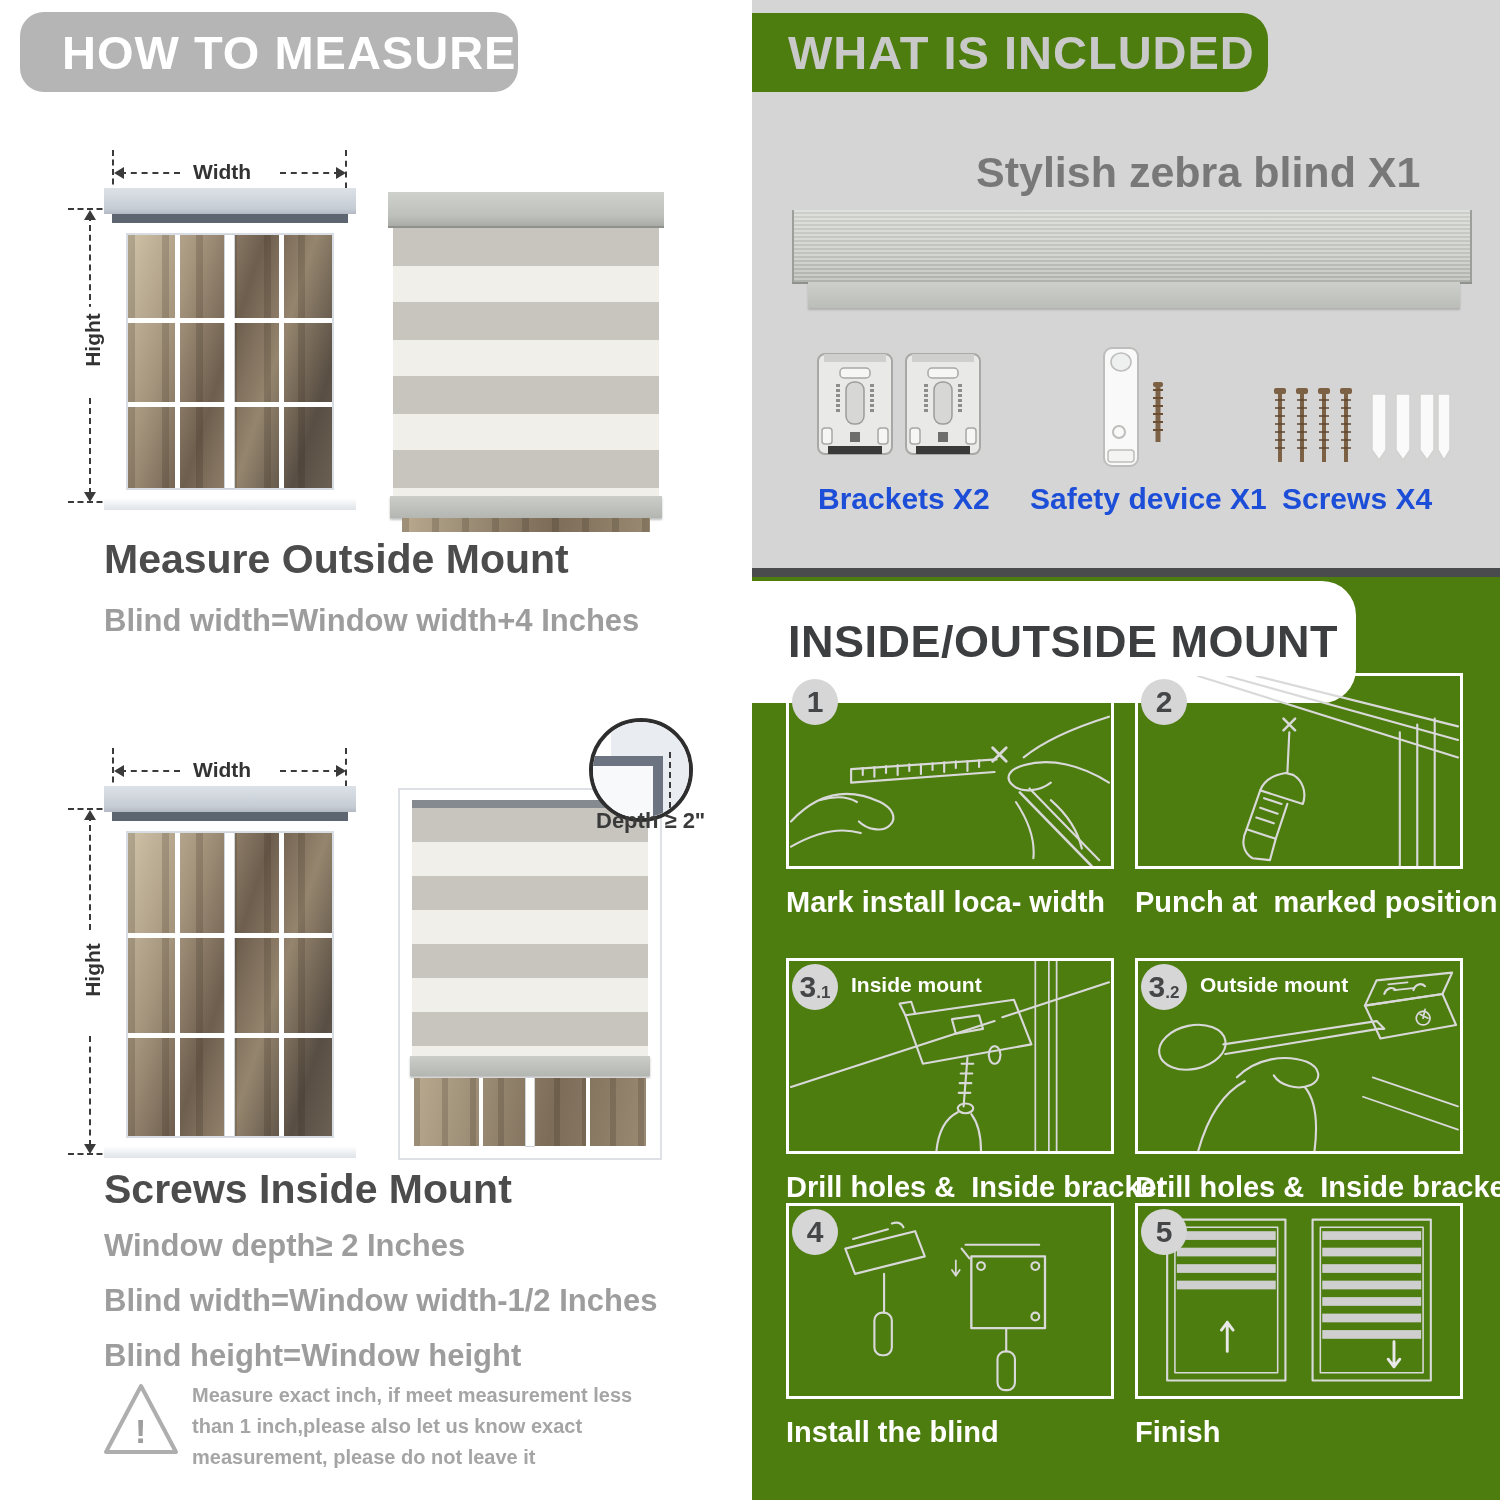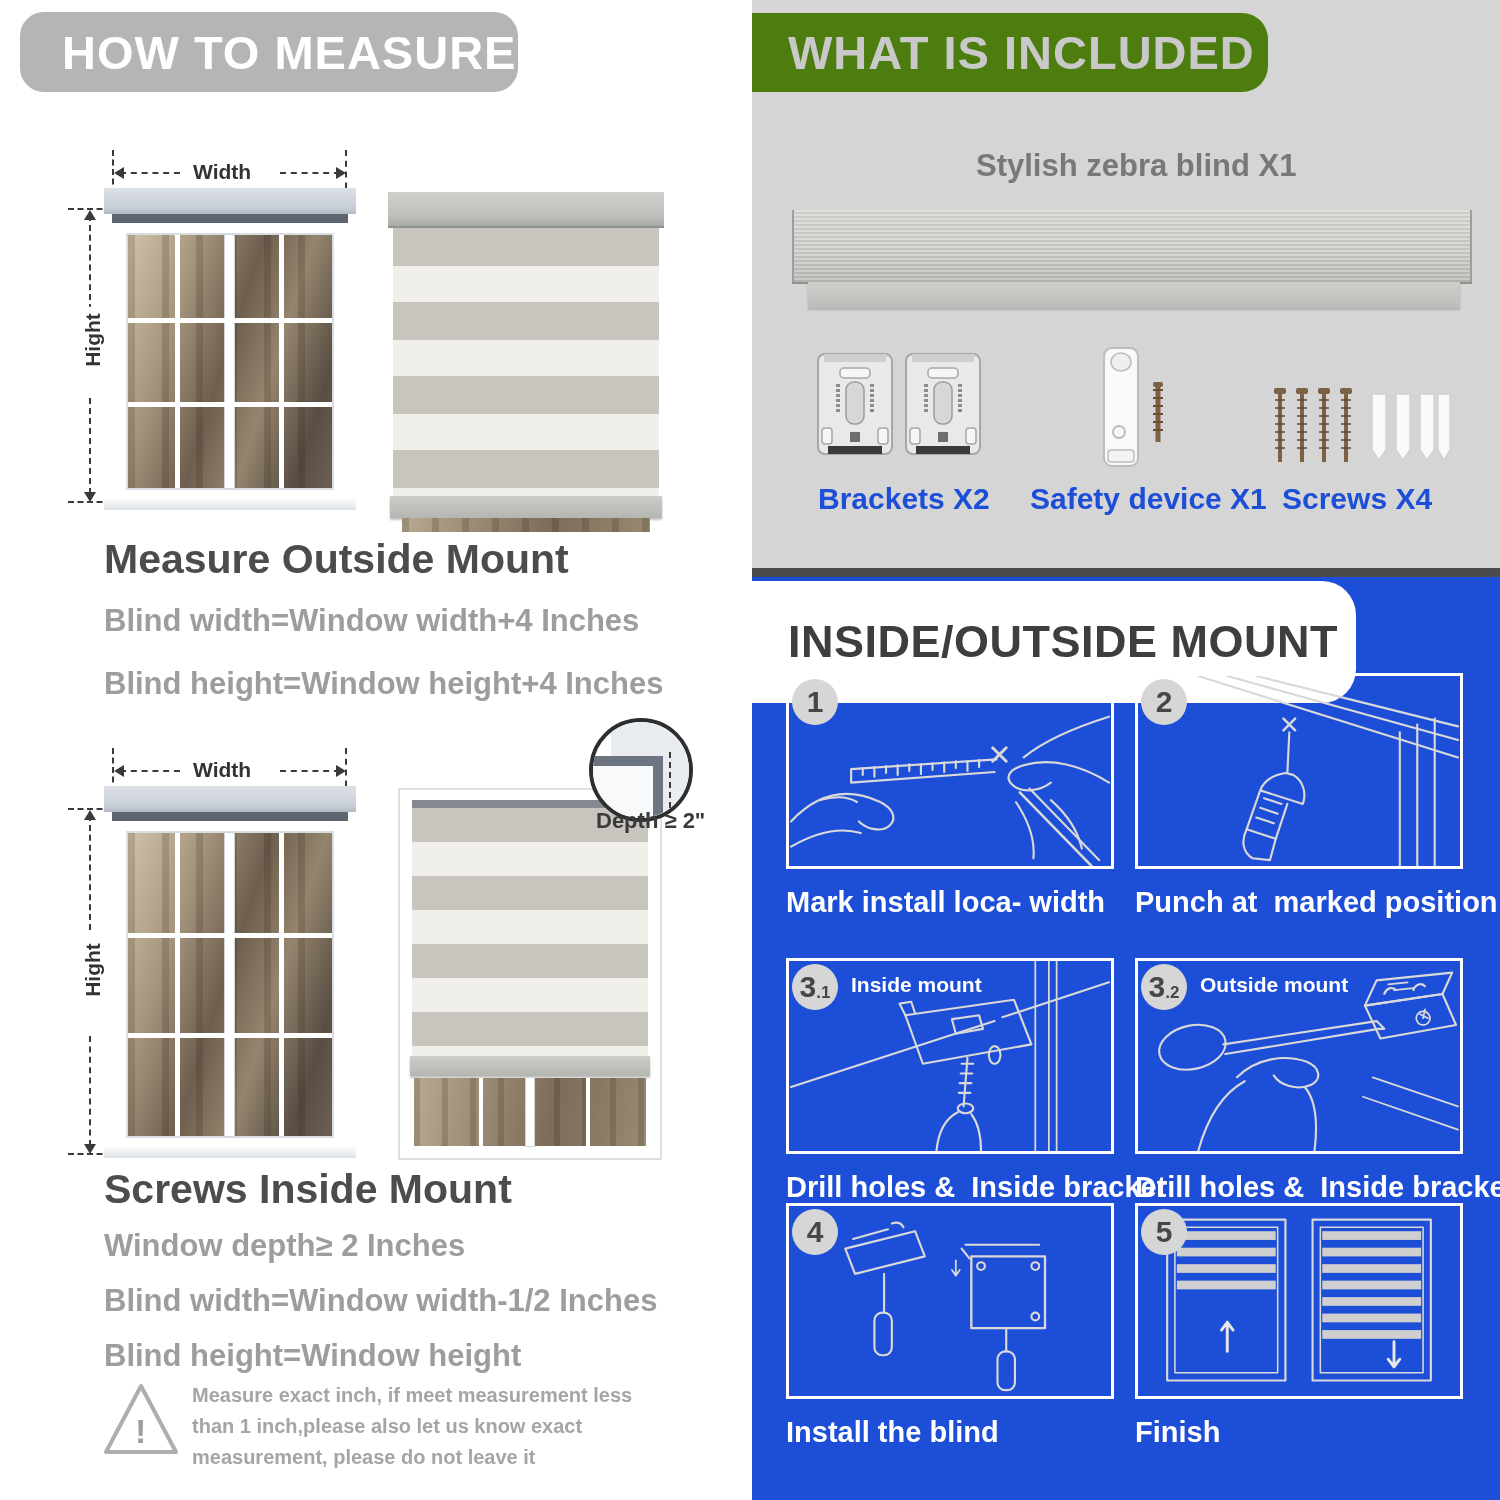--- a/index.html
+++ b/index.html
@@ -55,32 +55,32 @@
   .depth-label{font-size:22px;font-weight:bold;color:#3a3a3a;}
 
   
   .warn-text{font-size:20px;font-weight:bold;color:#a5a5a5;line-height:27px;}
 
   
   .right-top{left:752px;top:0;width:748px;height:570px;background:#d5d5d5;}
   .badge-white{position:absolute;left:0;top:13px;width:516px;height:79px;background:#4d7c0f;
     border-radius:0 26px 26px 0;display:flex;align-items:center;padding-left:36px;box-sizing:border-box;}
   .badge-white span{color:#c9c9c9;font-size:47px;font-weight:bold;letter-spacing:1px;}
-  .product-label{font-size:31px;font-weight:bold;color:#787878;}
+  .product-label{font-size:43px;font-weight:bold;color:#787878;}
   .rail-bar-top{position:absolute;left:40px;top:210px;width:680px;height:72px;
     background:
       repeating-linear-gradient(180deg, rgba(255,255,255,0.25) 0 2px, rgba(0,0,0,0.03) 2px 4px),
       linear-gradient(180deg,#d3d6d0 0%,#c6c9c3 60%,#b5b8b2 100%);
     box-shadow:inset 2px 0 0 #9da09a, inset -2px 0 0 #9da09a, 0 2px 0 #8f928c;}
   .rail-bar-lip{position:absolute;left:56px;top:282px;width:652px;height:26px;
     background:linear-gradient(180deg,#cdd0ca 0%,#bbbeb8 100%);box-shadow:0 2px 2px rgba(0,0,0,.18);}
   .item-label{font-size:30px;font-weight:bold;color:#1d4ed8;}
 
   
-  .right-dark{left:752px;top:568px;width:748px;height:932px;background:#1d4ed8;}
+  .right-dark{left:752px;top:568px;width:748px;height:932px;background:#4d7c0f;}
   .dark-topstrip{position:absolute;left:0;top:0;width:100%;height:9px;background:#4a4b4d;}
   .badge-white2{position:absolute;left:0;top:13px;width:604px;height:122px;background:#ffffff;
     border-radius:0 34px 34px 0;display:flex;align-items:center;padding-left:36px;box-sizing:border-box;}
   .badge-white2 span{color:#3d3e40;font-size:45px;font-weight:bold;letter-spacing:0.5px;}
 
   .step-panel{position:absolute;width:328px;height:196px;border:3px solid #ffffff;box-sizing:border-box;}
   .step-num{position:absolute;left:3px;top:3px;width:46px;height:46px;border-radius:50%;background:#d6d6d6;
     display:flex;align-items:center;justify-content:center;color:#454648;font-weight:bold;font-size:30px;line-height:1;}
   .step-num .sub{font-size:17px;margin-top:10px;}
   .step-inner-label{position:absolute;left:62px;top:12px;color:#ffffff;font-size:21px;font-weight:bold;}
@@ -133,21 +133,20 @@
 
   <div class="abs blind" style="left:388px;top:192px;width:276px;height:340px;">
     <div class="cassette"></div>
     <div class="stripes" style="height:268px;"></div>
     <div class="rail" style="top:304px;"></div>
     <div class="under-glass" style="top:326px;height:14px;"></div>
   </div>
 
   <div class="abs sec-title" style="left:104px;top:536px;">Measure Outside Mount</div>
   <div class="abs sec-line" style="left:104px;top:603px;">Blind width=Window width+4 Inches</div>
-  <div class="abs sec-line" style="left:104px;top:666px;">Blind height=Window height+4 Inches</div>
 
   <div class="abs" style="left:112px;top:748px;width:236px;height:46px;">
     <div class="abs dash-v" style="left:0;top:0;height:44px;"></div>
     <div class="abs dash-v" style="left:233px;top:0;height:60px;"></div>
     <div class="abs dash-h" style="left:8px;top:22px;width:60px;"></div>
     <div class="abs dash-h" style="left:168px;top:22px;width:60px;"></div>
     <div class="abs tri" style="left:2px;top:17px;border-top:6px solid transparent;border-bottom:6px solid transparent;border-right:10px solid #3a3a3a;"></div>
     <div class="abs tri" style="left:224px;top:17px;border-top:6px solid transparent;border-bottom:6px solid transparent;border-left:10px solid #3a3a3a;"></div>
     <div class="abs meas-label" style="left:75px;top:10px;">Width</div>
   </div>

